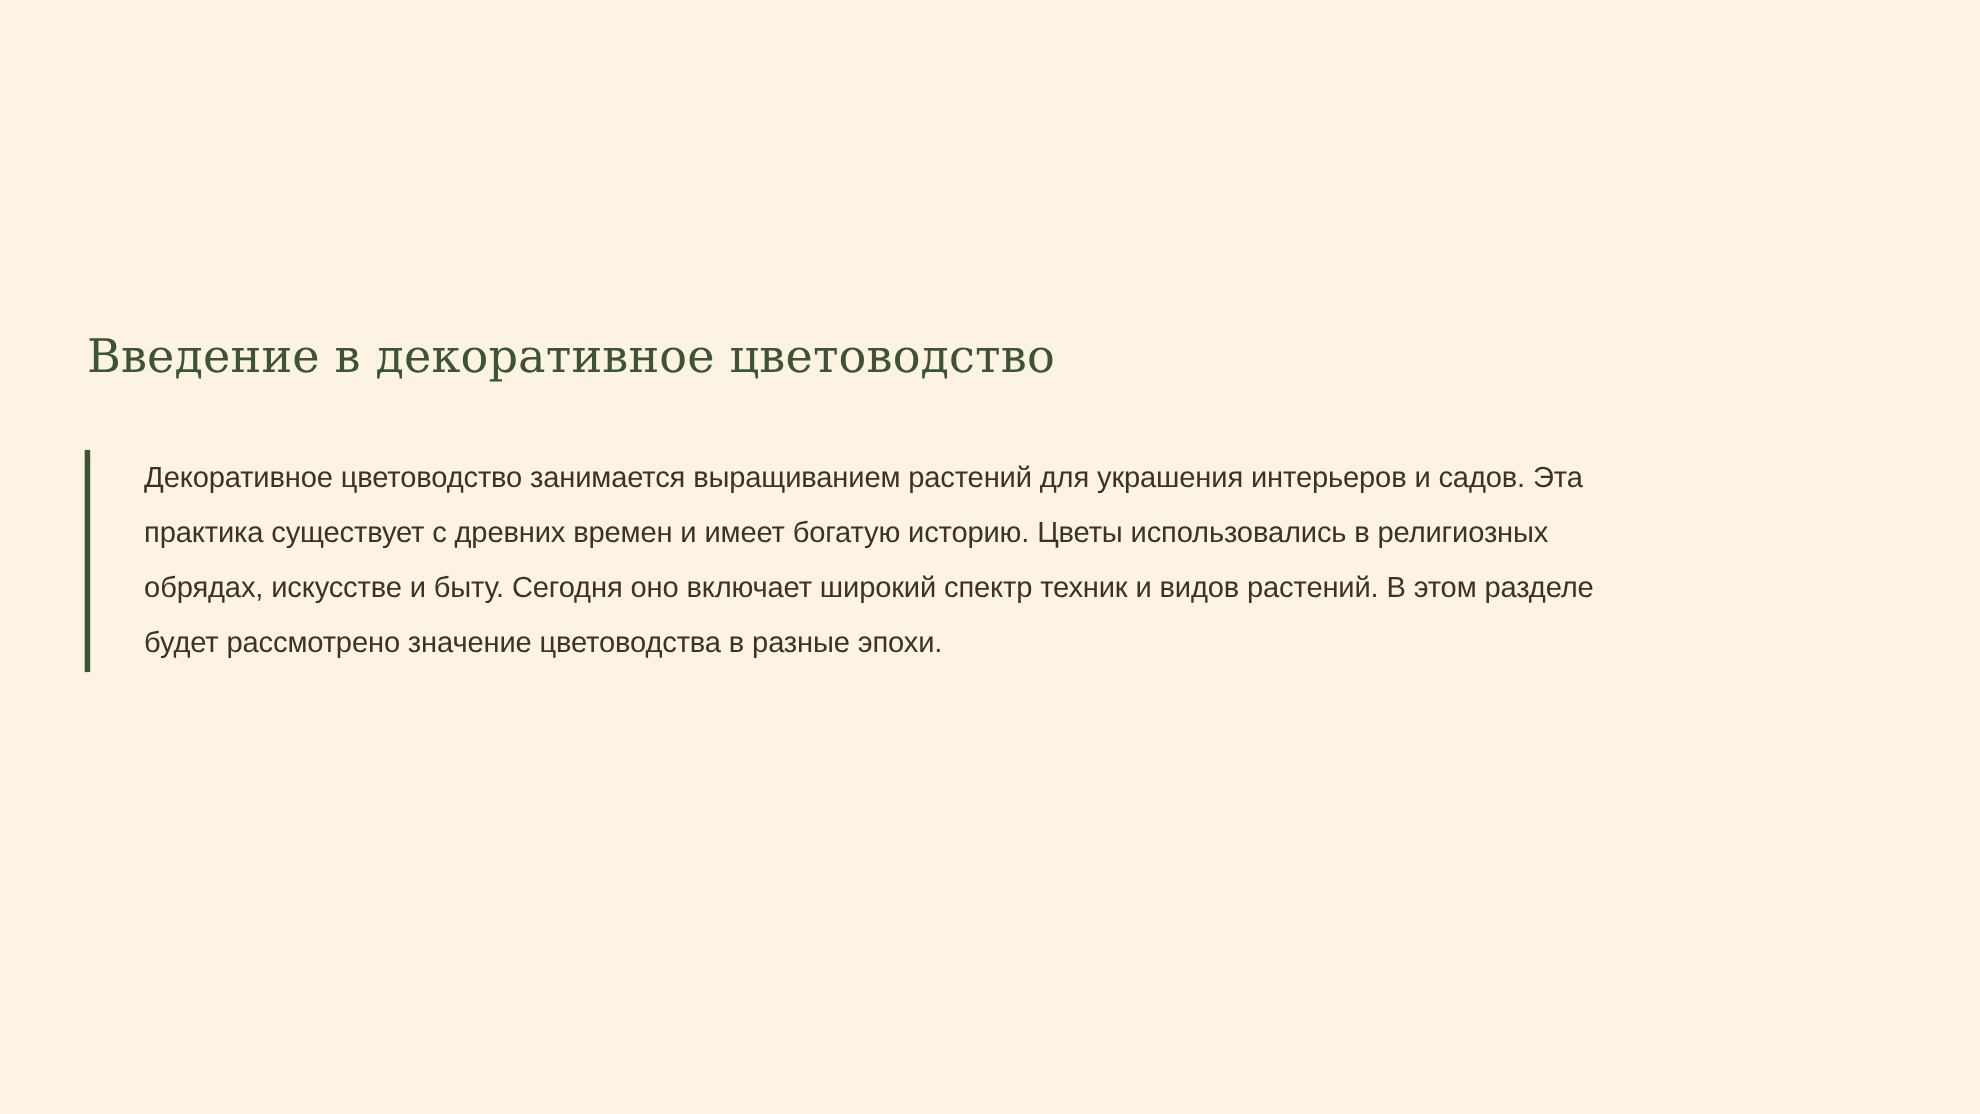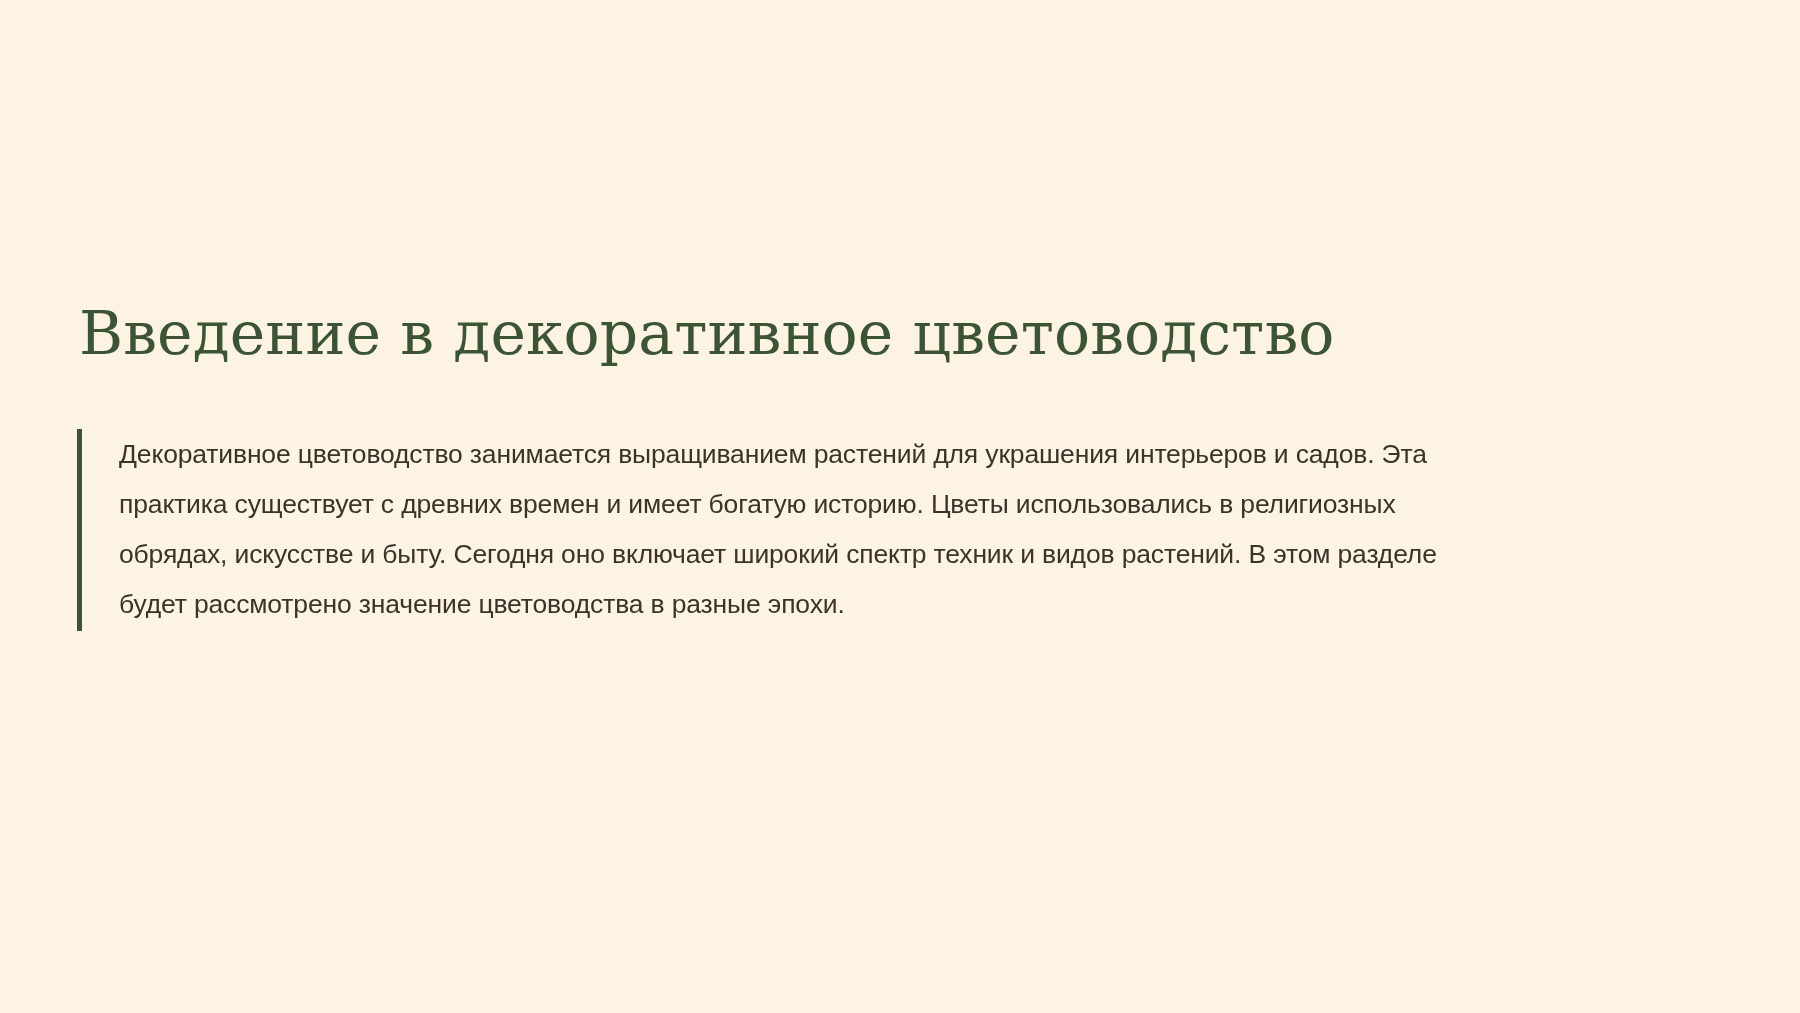--- a/index.html
+++ b/index.html
@@ -27,32 +27,32 @@
     position: absolute;
     left: 77px;
     top: 300px;
     width: 1620px;
   }
 
   .page-title {
     margin: 0;
     padding: 0 0 0 2px;
     font-family: "DejaVu Serif", "Liberation Serif", serif;
-    font-size: 60px;
+    font-size: 42px;
     font-weight: 400;
     line-height: 1.12;
     color: #3c5434;
     letter-spacing: 0.1px;
     white-space: nowrap;
   }
 
   .body-wrap {
     position: relative;
     margin-top: 62px;
-    padding-left: 42px;
+    padding-left: 54px;
     min-height: 202px;
   }
 
   .accent-bar {
     position: absolute;
     left: 0;
     top: 0;
     width: 5px;
     height: 202px;
     background: #3c5434;

